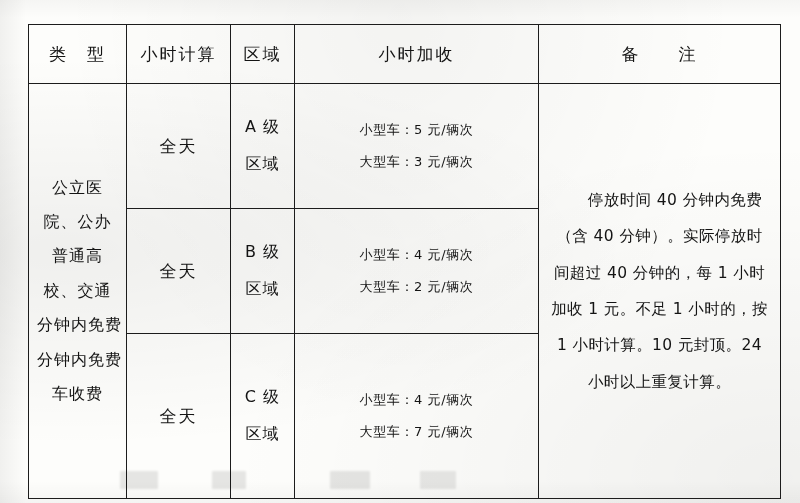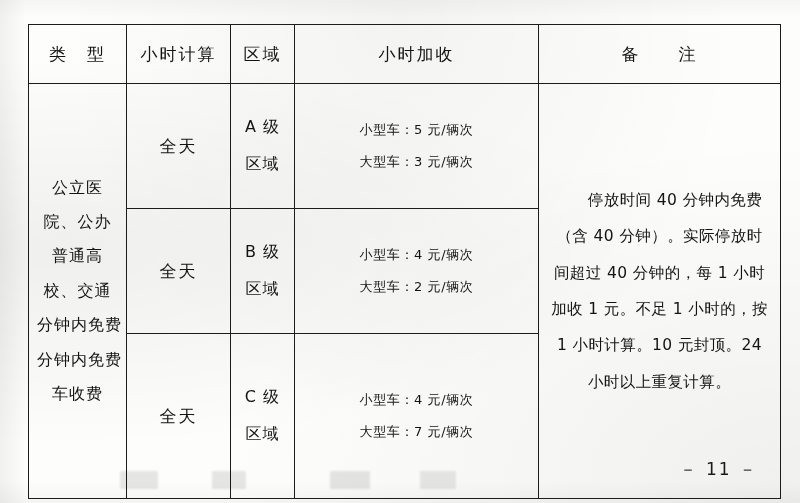--- a/index.html
+++ b/index.html
@@ -207,14 +207,13 @@
             <div>小型车：4 元/辆次</div>
             <div>大型车：7 元/辆次</div>
           </td>
         </tr>
       </tbody>
     </table>
   </div>
 
   <div class="bleed"></div>
 
-  <div class="page-number">－ 11 －</div>
 </div>
 
 </body></html>

